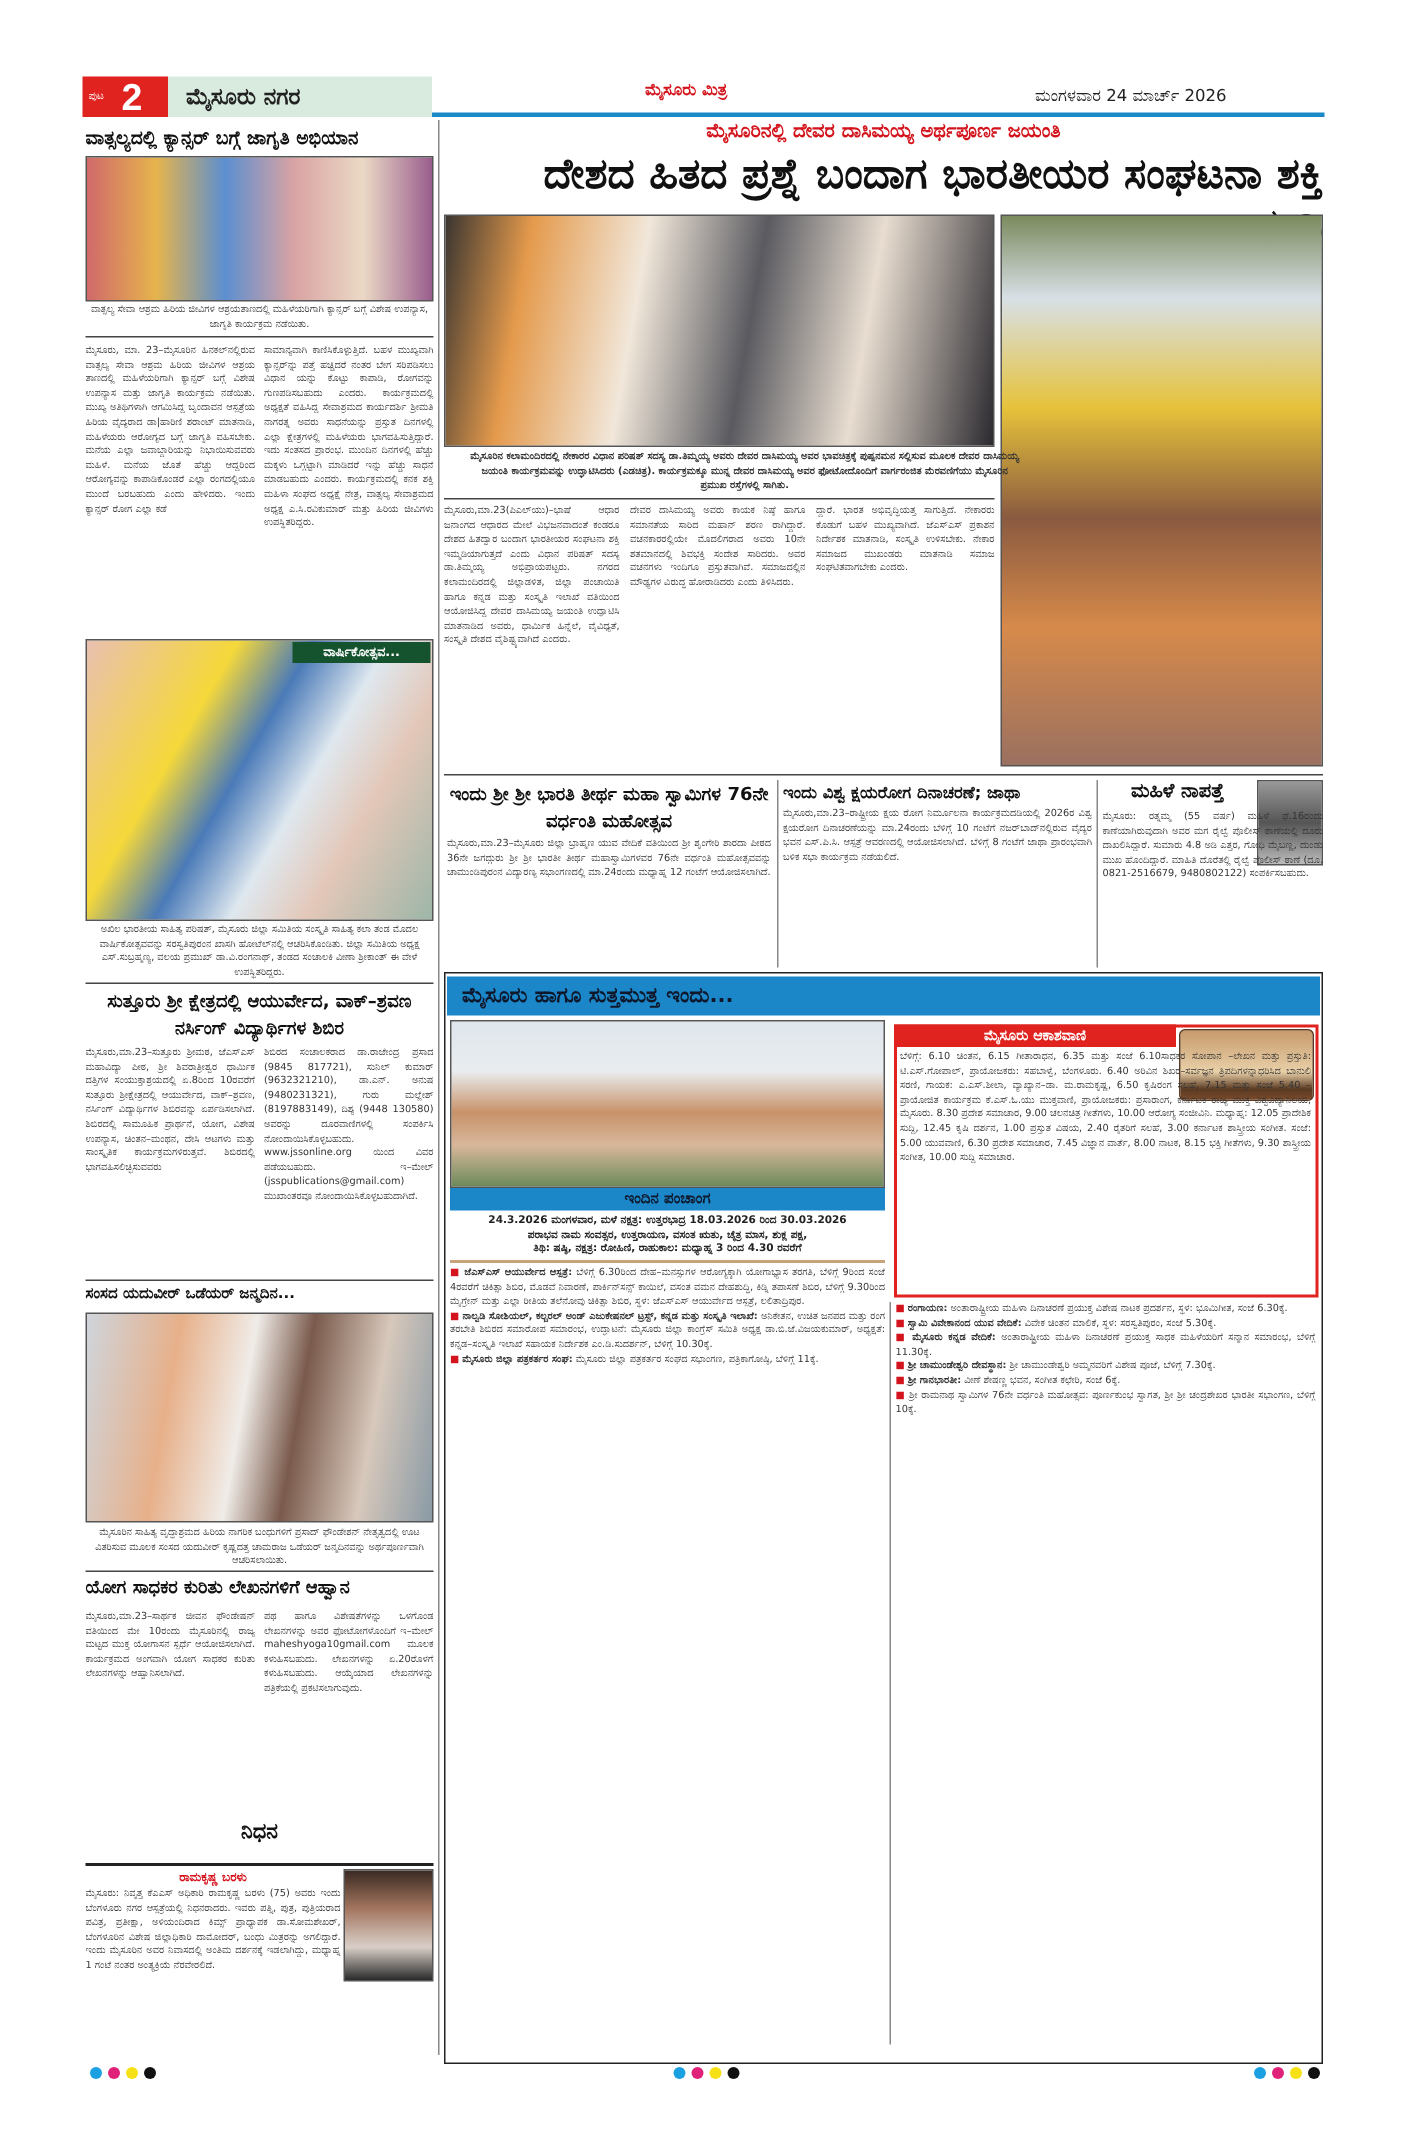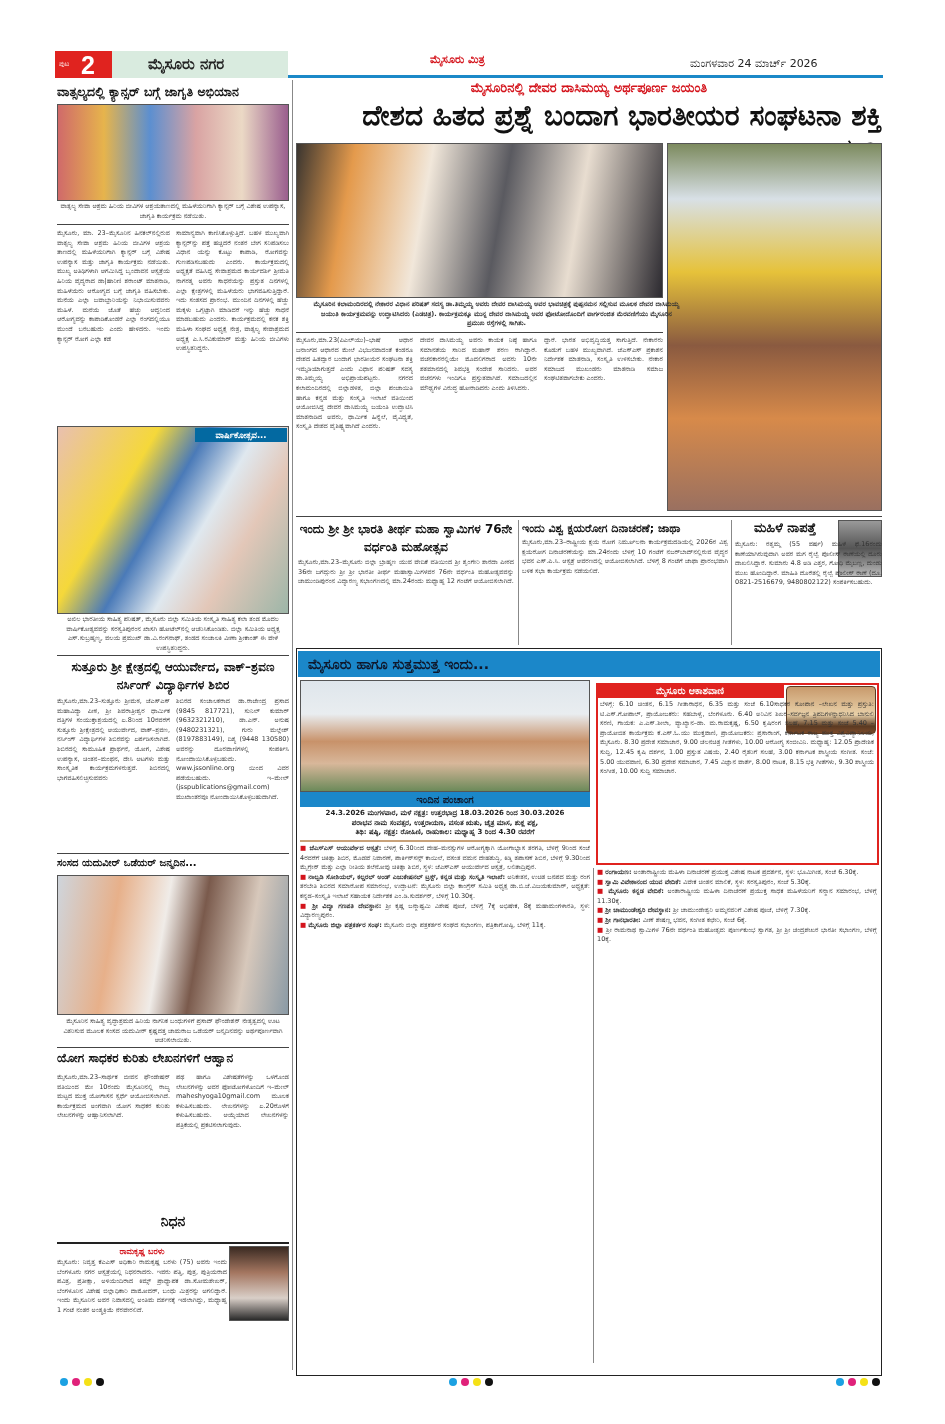--- a/index.html
+++ b/index.html
@@ -9,21 +9,21 @@
   .photo { background: linear-gradient(135deg,#c9a48b 0%,#8a6a58 35%,#d9b28a 55%,#6e5c50 80%,#b99a80 100%); border: 1px solid #555; }
   .head-k { font-weight: bold; color: #111; }
   .rule { background: #444; }
   .vline { background: #888; width: 1px; }
   .bullet { color: #d4141c; }
   
   #page-badge { left: 55px; top: 51px; width: 57px; height: 27px; background: #e0231f; color: #fff; }
   #page-badge .small { position:absolute; left:4px; top:9px; font-size:7px; }
   #page-badge .num { position:absolute; left:26px; top:0px; font-size:25px; font-weight:bold; font-family:"Liberation Sans",sans-serif; }
   #section-bar { left: 112px; top: 51px; width: 176px; height: 27px; background: #d9ebdf; }
-  #section-bar span { position:absolute; left:12px; top:4px; font-size:15px; font-weight:bold;margin-left:24px; }
+  #section-bar span { position:absolute; left:12px; top:4px; font-size:15px; font-weight:bold; }
   #brand { left: 430px; top: 53px; font-size: 11px; font-weight: bold; color: #d4141c; }
   #date { left: 690px; top: 57px; font-size: 11px; color: #222; }
   #blue-rule { left: 288px; top: 75px; width: 595px; height: 3px; background: #1b89c8; }
   .boxhead { background:#1b87c9; color:#0f172a; font-weight:bold; }
   .dot { position:absolute; width:8px; height:8px; border-radius:50%; }
 </style>
 </head>
 <body>
 
 <div id="page-badge" class="abs">
@@ -40,21 +40,21 @@
 <div class="abs vline" style="left:292px;top:80px;height:1290px;"></div>
 
 <div class="abs head-k" style="left:57px;top:84px;width:234px;font-size:12.5px;">ವಾತ್ಸಲ್ಯದಲ್ಲಿ ಕ್ಯಾನ್ಸರ್ ಬಗ್ಗೆ ಜಾಗೃತಿ ಅಭಿಯಾನ</div>
 <div class="abs photo" style="left:57px;top:104px;width:232px;height:97px;background:linear-gradient(90deg,#d06a6a 0%,#e6b44c 20%,#5c8fd0 40%,#d9a3a3 60%,#ebd9c5 80%,#9a5e8e 100%);"></div>
 <div class="abs txt" style="left:57px;top:202px;width:232px;height:20px;text-align:center;font-weight:normal;">ವಾತ್ಸಲ್ಯ ಸೇವಾ ಆಶ್ರಮ ಹಿರಿಯ ಜೀವಿಗಳ ಆಶ್ರಯತಾಣದಲ್ಲಿ ಮಹಿಳೆಯರಿಗಾಗಿ ಕ್ಯಾನ್ಸರ್ ಬಗ್ಗೆ ವಿಶೇಷ ಉಪನ್ಯಾಸ, ಜಾಗೃತಿ ಕಾರ್ಯಕ್ರಮ ನಡೆಯಿತು.</div>
 <div class="abs rule" style="left:57px;top:224px;width:232px;height:1px;"></div>
 <div class="abs txt" style="left:57px;top:229px;width:113px;height:190px;">ಮೈಸೂರು, ಮಾ. 23–ಮೈಸೂರಿನ ಹಿನಕಲ್‌ನಲ್ಲಿರುವ ವಾತ್ಸಲ್ಯ ಸೇವಾ ಆಶ್ರಮ ಹಿರಿಯ ಜೀವಿಗಳ ಆಶ್ರಯ ತಾಣದಲ್ಲಿ ಮಹಿಳೆಯರಿಗಾಗಿ ಕ್ಯಾನ್ಸರ್ ಬಗ್ಗೆ ವಿಶೇಷ ಉಪನ್ಯಾಸ ಮತ್ತು ಜಾಗೃತಿ ಕಾರ್ಯಕ್ರಮ ನಡೆಯಿತು. ಮುಖ್ಯ ಅತಿಥಿಗಳಾಗಿ ಆಗಮಿಸಿದ್ದ ಬೃಂದಾವನ ಆಸ್ಪತ್ರೆಯ ಹಿರಿಯ ವೈದ್ಯರಾದ ಡಾ|ಹಾರಿಣಿ ಶರಾಂಟ್ ಮಾತನಾಡಿ, ಮಹಿಳೆಯರು ಆರೋಗ್ಯದ ಬಗ್ಗೆ ಜಾಗೃತಿ ವಹಿಸಬೇಕು. ಮನೆಯ ಎಲ್ಲಾ ಜವಾಬ್ದಾರಿಯನ್ನು ನಿಭಾಯಿಸುವವರು ಮಹಿಳೆ. ಮನೆಯ ಜೊತೆ ಹೆಚ್ಚು ಆದ್ದರಿಂದ ಆರೋಗ್ಯವನ್ನು ಕಾಪಾಡಿಕೊಂಡರೆ ಎಲ್ಲಾ ರಂಗದಲ್ಲಿಯೂ ಮುಂದೆ ಬರಬಹುದು ಎಂದು ಹೇಳಿದರು. ಇಂದು ಕ್ಯಾನ್ಸರ್ ರೋಗ ಎಲ್ಲಾ ಕಡೆ</div>
 <div class="abs txt" style="left:176px;top:229px;width:113px;height:190px;">ಸಾಮಾನ್ಯವಾಗಿ ಕಾಣಿಸಿಕೊಳ್ಳುತ್ತಿದೆ. ಬಹಳ ಮುಖ್ಯವಾಗಿ ಕ್ಯಾನ್ಸರ್‌ನ್ನು ಪತ್ತೆ ಹಚ್ಚಿದರೆ ನಂತರ ಬೇಗ ಸರಿಪಡಿಸಲು ವಿಧಾನ ಯನ್ನು ಕೊಟ್ಟು ಕಾಪಾಡಿ, ರೋಗವನ್ನು ಗುಣಪಡಿಸಬಹುದು ಎಂದರು. ಕಾರ್ಯಕ್ರಮದಲ್ಲಿ ಅಧ್ಯಕ್ಷತೆ ವಹಿಸಿದ್ದ ಸೇವಾಶ್ರಮದ ಕಾರ್ಯದರ್ಶಿ ಶ್ರೀಮತಿ ನಾಗರತ್ನ ಅವರು ಸಾಧನೆಯನ್ನು ಪ್ರಸ್ತುತ ದಿನಗಳಲ್ಲಿ ಎಲ್ಲಾ ಕ್ಷೇತ್ರಗಳಲ್ಲಿ ಮಹಿಳೆಯರು ಭಾಗವಹಿಸುತ್ತಿದ್ದಾರೆ. ಇದು ಸಂತಸದ ಪ್ರಾರಂಭ. ಮುಂದಿನ ದಿನಗಳಲ್ಲಿ ಹೆಚ್ಚು ಮಕ್ಕಳು ಒಗ್ಗಟ್ಟಾಗಿ ಮಾಡಿದರೆ ಇನ್ನು ಹೆಚ್ಚು ಸಾಧನೆ ಮಾಡಬಹುದು ಎಂದರು. ಕಾರ್ಯಕ್ರಮದಲ್ಲಿ ಕನಕ ಶಕ್ತಿ ಮಹಿಳಾ ಸಂಘದ ಅಧ್ಯಕ್ಷೆ ನೇತ್ರ, ವಾತ್ಸಲ್ಯ ಸೇವಾಶ್ರಮದ ಅಧ್ಯಕ್ಷ ಎ.ಸಿ.ರವಿಕುಮಾರ್ ಮತ್ತು ಹಿರಿಯ ಜೀವಿಗಳು ಉಪಸ್ಥಿತರಿದ್ದರು.</div>
 
 <div class="abs photo" style="left:57px;top:426px;width:232px;height:188px;background:linear-gradient(120deg,#e9c0b0 0%,#f5d83a 30%,#4a7ab8 45%,#dfe8ef 60%,#e3c7b8 75%,#9db6a8 100%);"></div>
-<div class="abs" style="left:195px;top:428px;width:92px;height:14px;background:#0369a1;color:#fff;font-size:8.5px;font-weight:bold;text-align:center;line-height:14px;">ವಾರ್ಷಿಕೋತ್ಸವ...</div>
+<div class="abs" style="left:195px;top:428px;width:92px;height:14px;background:#14532d;color:#fff;font-size:8.5px;font-weight:bold;text-align:center;line-height:14px;">ವಾರ್ಷಿಕೋತ್ಸವ...</div>
 <div class="abs txt" style="left:57px;top:615px;width:232px;height:38px;text-align:center;">ಅಖಿಲ ಭಾರತೀಯ ಸಾಹಿತ್ಯ ಪರಿಷತ್, ಮೈಸೂರು ಜಿಲ್ಲಾ ಸಮಿತಿಯ ಸಂಸ್ಕೃತಿ ಸಾಹಿತ್ಯ ಕಲಾ ತಂಡ ಮೊದಲ ವಾರ್ಷಿಕೋತ್ಸವವನ್ನು ಸರಸ್ವತಿಪುರಂನ ಖಾಸಗಿ ಹೋಟೆಲ್‌ನಲ್ಲಿ ಆಚರಿಸಿಕೊಂಡಿತು. ಜಿಲ್ಲಾ ಸಮಿತಿಯ ಅಧ್ಯಕ್ಷ ಎಸ್.ಸುಬ್ರಹ್ಮಣ್ಯ, ವಲಯ ಪ್ರಮುಖ್ ಡಾ.ವಿ.ರಂಗನಾಥ್, ತಂಡದ ಸಂಚಾಲಕಿ ವೀಣಾ ಶ್ರೀಕಾಂತ್ ಈ ವೇಳೆ ಉಪಸ್ಥಿತರಿದ್ದರು.</div>
 <div class="abs rule" style="left:57px;top:655px;width:232px;height:1px;"></div>
 
 <div class="abs head-k" style="left:57px;top:658px;width:232px;font-size:12px;line-height:18px;text-align:center;">ಸುತ್ತೂರು ಶ್ರೀ ಕ್ಷೇತ್ರದಲ್ಲಿ ಆಯುರ್ವೇದ, ವಾಕ್–ಶ್ರವಣ ನರ್ಸಿಂಗ್ ವಿದ್ಯಾರ್ಥಿಗಳ ಶಿಬಿರ</div>
 <div class="abs txt" style="left:57px;top:697px;width:113px;height:150px;">ಮೈಸೂರು,ಮಾ.23–ಸುತ್ತೂರು ಶ್ರೀಮಠ, ಜೆಎಸ್‌ಎಸ್ ಮಹಾವಿದ್ಯಾ ಪೀಠ, ಶ್ರೀ ಶಿವರಾತ್ರೀಶ್ವರ ಧಾರ್ಮಿಕ ದತ್ತಿಗಳ ಸಂಯುಕ್ತಾಶ್ರಯದಲ್ಲಿ ಏ.8ರಿಂದ 10ರವರೆಗೆ ಸುತ್ತೂರು ಶ್ರೀಕ್ಷೇತ್ರದಲ್ಲಿ ಆಯುರ್ವೇದ, ವಾಕ್–ಶ್ರವಣ, ನರ್ಸಿಂಗ್ ವಿದ್ಯಾರ್ಥಿಗಳ ಶಿಬಿರವನ್ನು ಏರ್ಪಡಿಸಲಾಗಿದೆ. ಶಿಬಿರದಲ್ಲಿ ಸಾಮೂಹಿಕ ಪ್ರಾರ್ಥನೆ, ಯೋಗ, ವಿಶೇಷ ಉಪನ್ಯಾಸ, ಚಿಂತನ–ಮಂಥನ, ದೇಸಿ ಆಟಗಳು ಮತ್ತು ಸಾಂಸ್ಕೃತಿಕ ಕಾರ್ಯಕ್ರಮಗಳಿರುತ್ತವೆ. ಶಿಬಿರದಲ್ಲಿ ಭಾಗವಹಿಸಲಿಚ್ಛಿಸುವವರು</div>
 <div class="abs txt" style="left:176px;top:697px;width:113px;height:150px;">ಶಿಬಿರದ ಸಂಚಾಲಕರಾದ ಡಾ.ರಾಜೇಂದ್ರ ಪ್ರಸಾದ (9845 817721), ಸುನಿಲ್ ಕುಮಾರ್ (9632321210), ಡಾ.ಎನ್. ಅನುಷ (9480231321), ಗುರು ಮಲ್ಲೇಶ್ (8197883149), ದಿಶ್ಯ (9448 130580) ಅವರನ್ನು ದೂರವಾಣಿಗಳಲ್ಲಿ ಸಂಪರ್ಕಿಸಿ ನೋಂದಾಯಿಸಿಕೊಳ್ಳಬಹುದು. www.jssonline.org ಯಿಂದ ವಿವರ ಪಡೆಯಬಹುದು. ಇ–ಮೇಲ್ (jsspublications@gmail.com) ಮುಖಾಂತರವೂ ನೋಂದಾಯಿಸಿಕೊಳ್ಳಬಹುದಾಗಿದೆ.</div>
 <div class="abs rule" style="left:57px;top:853px;width:232px;height:1px;"></div>
 
 <div class="abs head-k" style="left:57px;top:857px;width:232px;font-size:10px;">ಸಂಸದ ಯದುವೀರ್ ಒಡೆಯರ್ ಜನ್ಮದಿನ...</div>
 <div class="abs photo" style="left:57px;top:875px;width:232px;height:140px;background:linear-gradient(100deg,#cfd5dc 0%,#e7b08a 25%,#f0ece8 45%,#7a5a4c 60%,#d7c8bb 80%,#8a9aa5 100%);"></div>
@@ -107,21 +107,20 @@
 
 <div class="abs" style="left:596px;top:683px;width:283px;height:5px;"></div>
 <div class="abs" style="left:596px;top:683px;width:188px;height:15px;background:#e0231f;color:#fff;font-size:9.5px;font-weight:bold;text-align:center;line-height:15px;">ಮೈಸೂರು ಆಕಾಶವಾಣಿ</div>
 <div class="abs" style="left:596px;top:683px;width:283px;height:182px;border:2px solid #e0231f;"></div>
 <div class="abs" style="left:786px;top:686px;width:90px;height:48px;background:linear-gradient(180deg,#c89a6c 0%,#e8d0a8 60%,#5a3a22 85%,#7a4a2a 100%);border-radius:4px;border:1px solid #5a3a22;"></div>
 <div class="abs txt" style="left:600px;top:700px;width:274px;height:162px;">ಬೆಳಿಗ್ಗೆ: 6.10 ಚಿಂತನ, 6.15 ಗೀತಾರಾಧನ, 6.35 ಮತ್ತು ಸಂಜೆ 6.10ಸಾಧಕರ ಸೋಪಾನ –ಲೇಖನ ಮತ್ತು ಪ್ರಸ್ತುತಿ: ಟಿ.ಎಸ್.ಗೋಪಾಲ್, ಪ್ರಾಯೋಜಕರು: ಸಹಬಾಳ್ವೆ, ಬೆಂಗಳೂರು. 6.40 ಅರಿವಿನ ಶಿಖರ–ಸರ್ವಜ್ಞನ ತ್ರಿಪದಿಗಳನ್ನಾಧರಿಸಿದ ಬಾನುಲಿ ಸರಣಿ, ಗಾಯಕ: ಎ.ಎಸ್.ಶೀಲಾ, ವ್ಯಾಖ್ಯಾನ–ಡಾ. ಮ.ರಾಮಕೃಷ್ಣ, 6.50 ಕೃಷಿರಂಗ ಸಲಹೆ, 7.15 ಮತ್ತು ಸಂಜೆ 5.40 – ಪ್ರಾಯೋಜಿತ ಕಾರ್ಯಕ್ರಮ ಕೆ.ಎಸ್.ಓ.ಯು ಮುಕ್ತವಾಣಿ, ಪ್ರಾಯೋಜಕರು: ಪ್ರಸಾರಾಂಗ, ಕರ್ನಾಟಕ ರಾಜ್ಯ ಮುಕ್ತ ವಿಶ್ವವಿದ್ಯಾನಿಲಯ, ಮೈಸೂರು. 8.30 ಪ್ರದೇಶ ಸಮಾಚಾರ, 9.00 ಚಲನಚಿತ್ರ ಗೀತೆಗಳು, 10.00 ಆರೋಗ್ಯ ಸಂಜೀವಿನಿ. ಮಧ್ಯಾಹ್ನ: 12.05 ಪ್ರಾದೇಶಿಕ ಸುದ್ದಿ, 12.45 ಕೃಷಿ ದರ್ಶನ, 1.00 ಪ್ರಸ್ತುತ ವಿಷಯ, 2.40 ರೈತರಿಗೆ ಸಲಹೆ, 3.00 ಕರ್ನಾಟಕ ಶಾಸ್ತ್ರೀಯ ಸಂಗೀತ. ಸಂಜೆ: 5.00 ಯುವವಾಣಿ, 6.30 ಪ್ರದೇಶ ಸಮಾಚಾರ, 7.45 ವಿಜ್ಞಾನ ವಾರ್ತೆ, 8.00 ನಾಟಕ, 8.15 ಭಕ್ತಿ ಗೀತೆಗಳು, 9.30 ಶಾಸ್ತ್ರೀಯ ಸಂಗೀತ, 10.00 ಸುದ್ದಿ ಸಮಾಚಾರ.</div>
 
 <div class="abs txt" style="left:300px;top:844px;width:290px;height:520px;">
   <div><span class="bullet">■ </span><b>ಜೆಎಸ್‌ಎಸ್ ಆಯುರ್ವೇದ ಆಸ್ಪತ್ರೆ:</b> <span>ಬೆಳಿಗ್ಗೆ 6.30ರಿಂದ ದೇಹ–ಮನಸ್ಸುಗಳ ಆರೋಗ್ಯಕ್ಕಾಗಿ ಯೋಗಾಭ್ಯಾಸ ತರಗತಿ, ಬೆಳಿಗ್ಗೆ 9ರಿಂದ ಸಂಜೆ 4ರವರೆಗೆ ಚಿಕಿತ್ಸಾ ಶಿಬಿರ, ಮೊಡವೆ ನಿವಾರಣೆ, ಪಾರ್ಕಿನ್‌ಸನ್ಸ್ ಕಾಯಿಲೆ, ವಸಂತ ವಮನ ದೇಹಶುದ್ಧಿ, ಕಿಡ್ನಿ ತಪಾಸಣೆ ಶಿಬಿರ, ಬೆಳಿಗ್ಗೆ 9.30ರಿಂದ ಮೈಗ್ರೇನ್ ಮತ್ತು ಎಲ್ಲಾ ರೀತಿಯ ತಲೆನೋವು ಚಿಕಿತ್ಸಾ ಶಿಬಿರ, ಸ್ಥಳ: ಜೆಎಸ್‌ಎಸ್ ಆಯುರ್ವೇದ ಆಸ್ಪತ್ರೆ, ಲಲಿತಾದ್ರಿಪುರ.</span></div>
   <div><span class="bullet">■ </span><b>ನಾಲ್ವಡಿ ಸೋಶಿಯಲ್, ಕಲ್ಚರಲ್ ಅಂಡ್ ಎಜುಕೇಷನಲ್ ಟ್ರಸ್ಟ್, ಕನ್ನಡ ಮತ್ತು ಸಂಸ್ಕೃತಿ ಇಲಾಖೆ:</b> <span>ಅನಿಕೇತನ, ಉಚಿತ ಜನಪದ ಮತ್ತು ರಂಗ ತರಬೇತಿ ಶಿಬಿರದ ಸಮಾರೋಪ ಸಮಾರಂಭ, ಉದ್ಘಾಟನೆ: ಮೈಸೂರು ಜಿಲ್ಲಾ ಕಾಂಗ್ರೆಸ್ ಸಮಿತಿ ಅಧ್ಯಕ್ಷ ಡಾ.ಬಿ.ಜೆ.ವಿಜಯಕುಮಾರ್, ಅಧ್ಯಕ್ಷತೆ: ಕನ್ನಡ–ಸಂಸ್ಕೃತಿ ಇಲಾಖೆ ಸಹಾಯಕ ನಿರ್ದೇಶಕ ಎಂ.ಡಿ.ಸುದರ್ಶನ್, ಬೆಳಿಗ್ಗೆ 10.30ಕ್ಕೆ.</span></div>
-  <div><span class="bullet">■ </span><b>ಶ್ರೀ ವಿದ್ಯಾ ಗಣಪತಿ ದೇವಸ್ಥಾನ:</b> <span>ಶ್ರೀ ಕೃಷ್ಣ ಜನ್ಮಾಷ್ಟಮಿ ವಿಶೇಷ ಪೂಜೆ, ಬೆಳಿಗ್ಗೆ 7ಕ್ಕೆ ಅಭಿಷೇಕ, 8ಕ್ಕೆ ಮಹಾಮಂಗಳಾರತಿ, ಸ್ಥಳ: ವಿದ್ಯಾರಣ್ಯಪುರಂ.</span></div>
   <div><span class="bullet">■ </span><b>ಮೈಸೂರು ಜಿಲ್ಲಾ ಪತ್ರಕರ್ತರ ಸಂಘ:</b> <span>ಮೈಸೂರು ಜಿಲ್ಲಾ ಪತ್ರಕರ್ತರ ಸಂಘದ ಸಭಾಂಗಣ, ಪತ್ರಿಕಾಗೋಷ್ಠಿ, ಬೆಳಿಗ್ಗೆ 11ಕ್ಕೆ.</span></div>
 </div>
 <div class="abs vline" style="left:593px;top:868px;height:495px;"></div>
 <div class="abs txt" style="left:597px;top:868px;width:280px;height:495px;">
   <div><span class="bullet">■ </span><b>ರಂಗಾಯಣ:</b> <span>ಅಂತಾರಾಷ್ಟ್ರೀಯ ಮಹಿಳಾ ದಿನಾಚರಣೆ ಪ್ರಯುಕ್ತ ವಿಶೇಷ ನಾಟಕ ಪ್ರದರ್ಶನ, ಸ್ಥಳ: ಭೂಮಿಗೀತ, ಸಂಜೆ 6.30ಕ್ಕೆ.</span></div>
   <div><span class="bullet">■ </span><b>ಸ್ವಾಮಿ ವಿವೇಕಾನಂದ ಯುವ ವೇದಿಕೆ:</b> <span>ವಿವೇಕ ಚಿಂತನ ಮಾಲಿಕೆ, ಸ್ಥಳ: ಸರಸ್ವತಿಪುರಂ, ಸಂಜೆ 5.30ಕ್ಕೆ.</span></div>
   <div><span class="bullet">■ </span><b>ಮೈಸೂರು ಕನ್ನಡ ವೇದಿಕೆ:</b> <span>ಅಂತಾರಾಷ್ಟ್ರೀಯ ಮಹಿಳಾ ದಿನಾಚರಣೆ ಪ್ರಯುಕ್ತ ಸಾಧಕ ಮಹಿಳೆಯರಿಗೆ ಸನ್ಮಾನ ಸಮಾರಂಭ, ಬೆಳಿಗ್ಗೆ 11.30ಕ್ಕೆ.</span></div>
   <div><span class="bullet">■ </span><b>ಶ್ರೀ ಚಾಮುಂಡೇಶ್ವರಿ ದೇವಸ್ಥಾನ:</b> <span>ಶ್ರೀ ಚಾಮುಂಡೇಶ್ವರಿ ಅಮ್ಮನವರಿಗೆ ವಿಶೇಷ ಪೂಜೆ, ಬೆಳಿಗ್ಗೆ 7.30ಕ್ಕೆ.</span></div>
   <div><span class="bullet">■ </span><b>ಶ್ರೀ ಗಾನಭಾರತೀ:</b> <span>ವೀಣೆ ಶೇಷಣ್ಣ ಭವನ, ಸಂಗೀತ ಕಛೇರಿ, ಸಂಜೆ 6ಕ್ಕೆ.</span></div>
   <div><span class="bullet">■ </span><span>ಶ್ರೀ ರಾಮನಾಥ ಸ್ವಾಮಿಗಳ 76ನೇ ವರ್ಧಂತಿ ಮಹೋತ್ಸವ: ಪೂರ್ಣಕುಂಭ ಸ್ವಾಗತ, ಶ್ರೀ ಶ್ರೀ ಚಂದ್ರಶೇಖರ ಭಾರತೀ ಸಭಾಂಗಣ, ಬೆಳಿಗ್ಗೆ 10ಕ್ಕೆ.</span></div>

